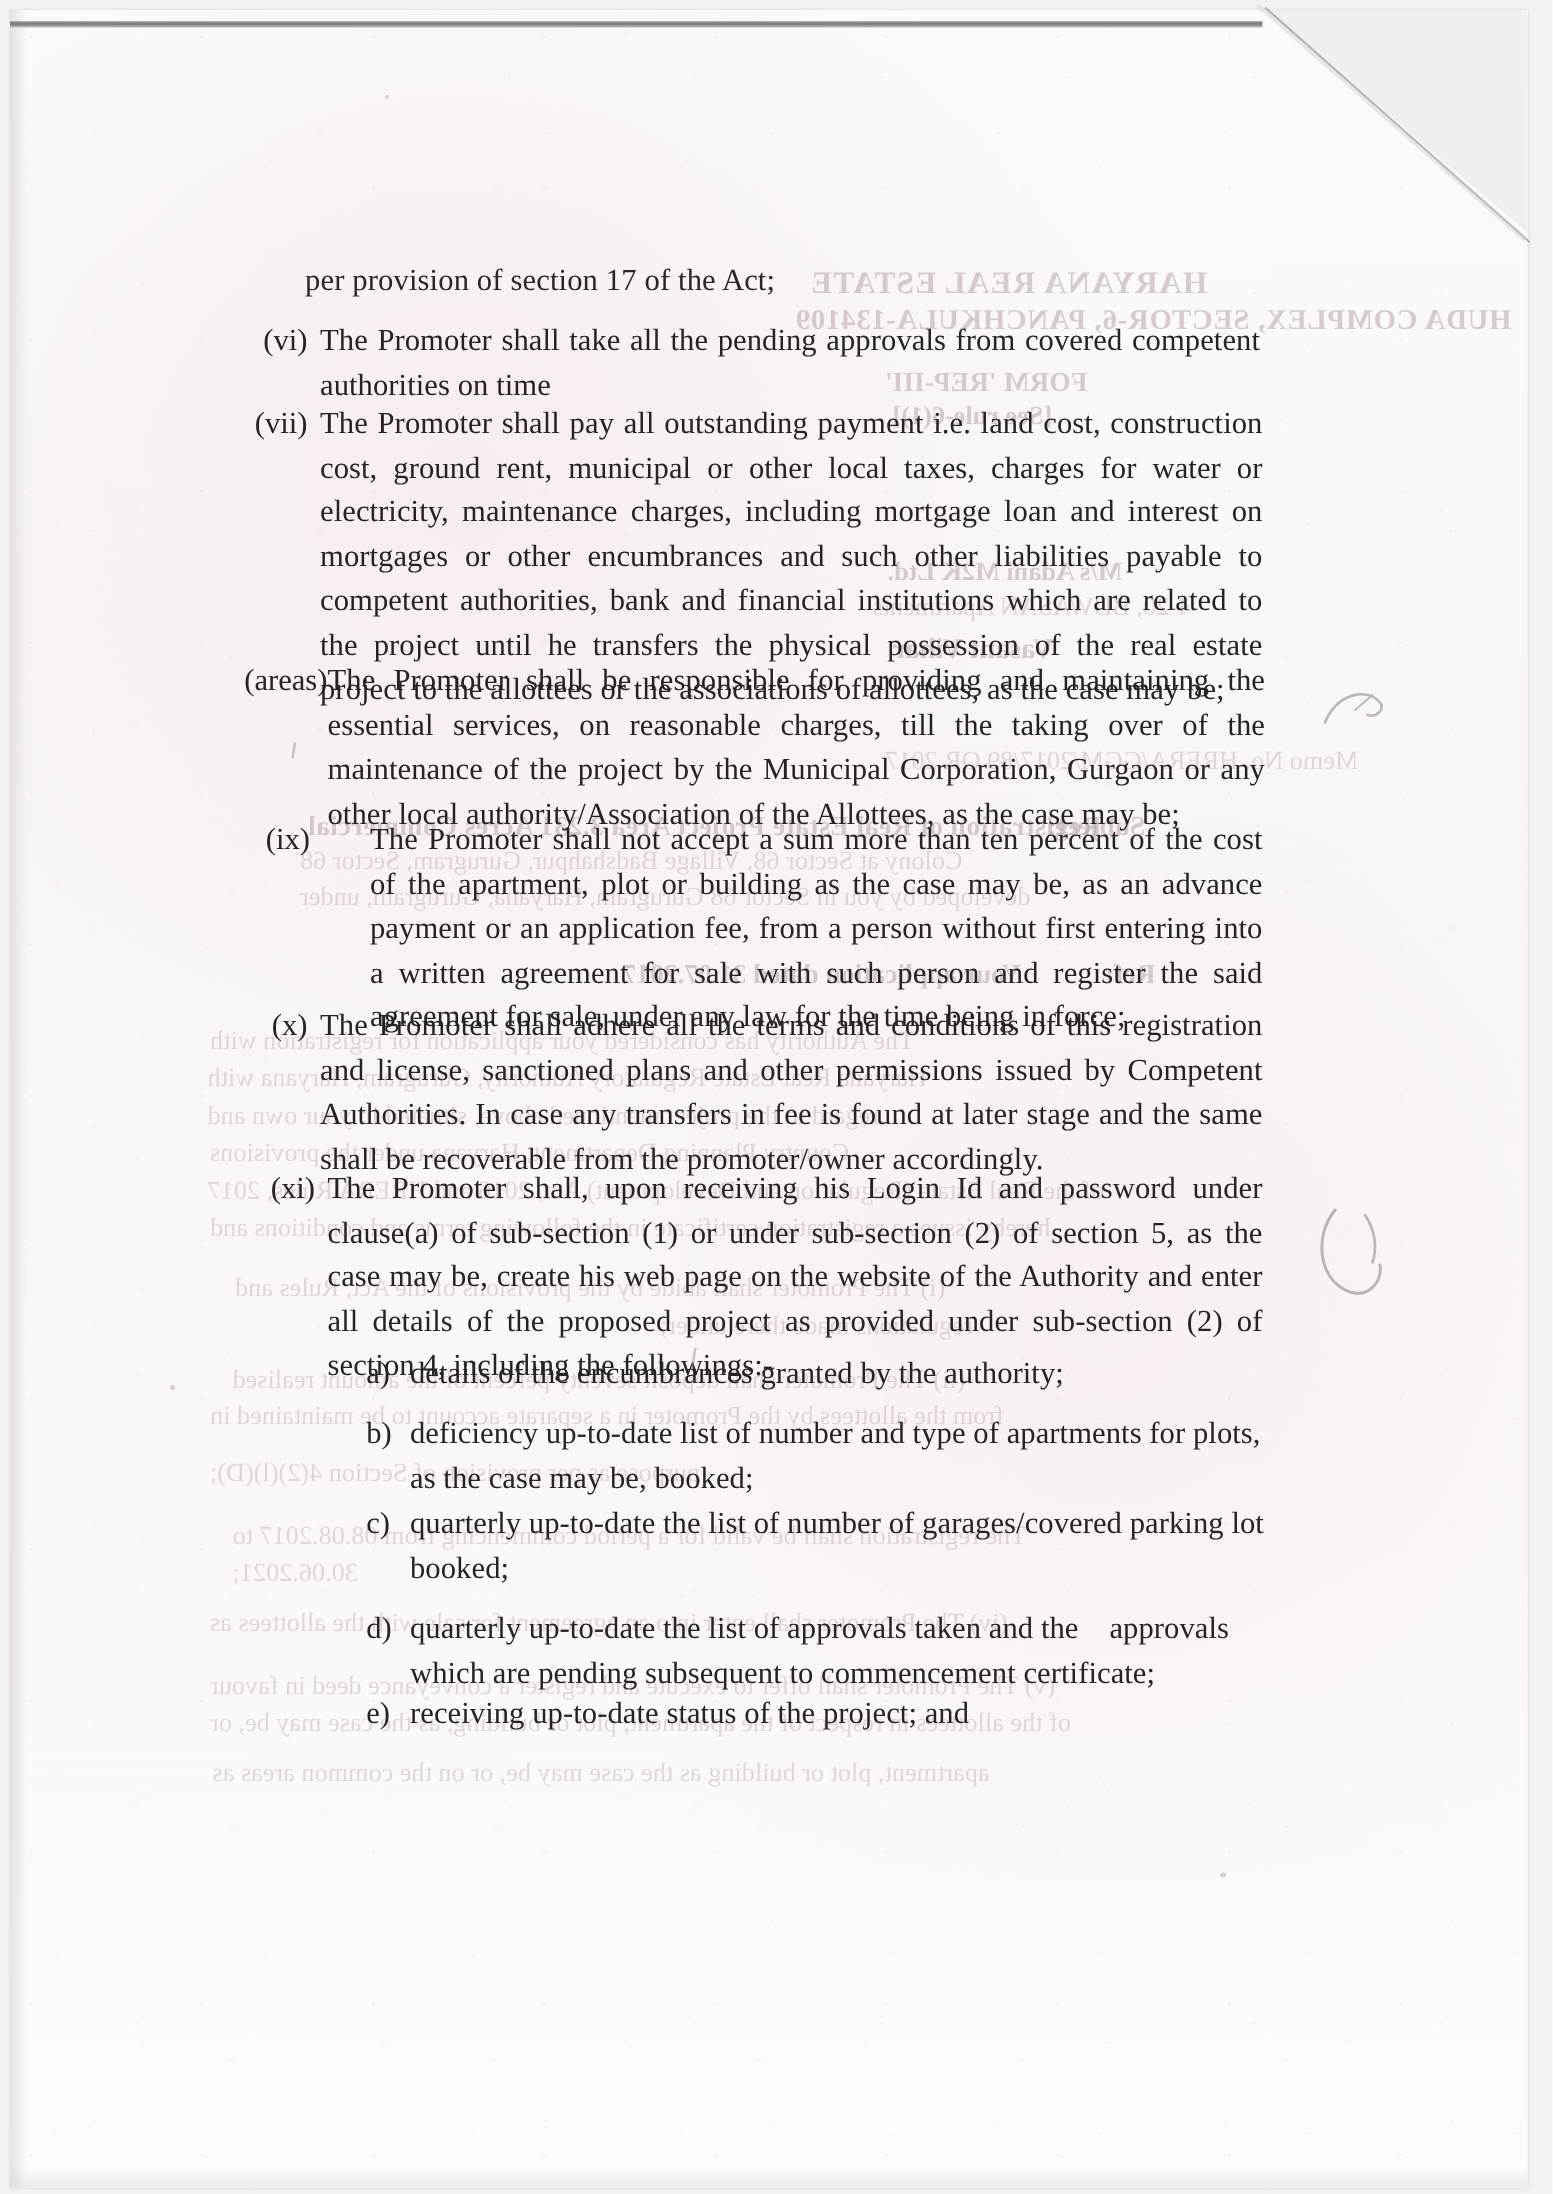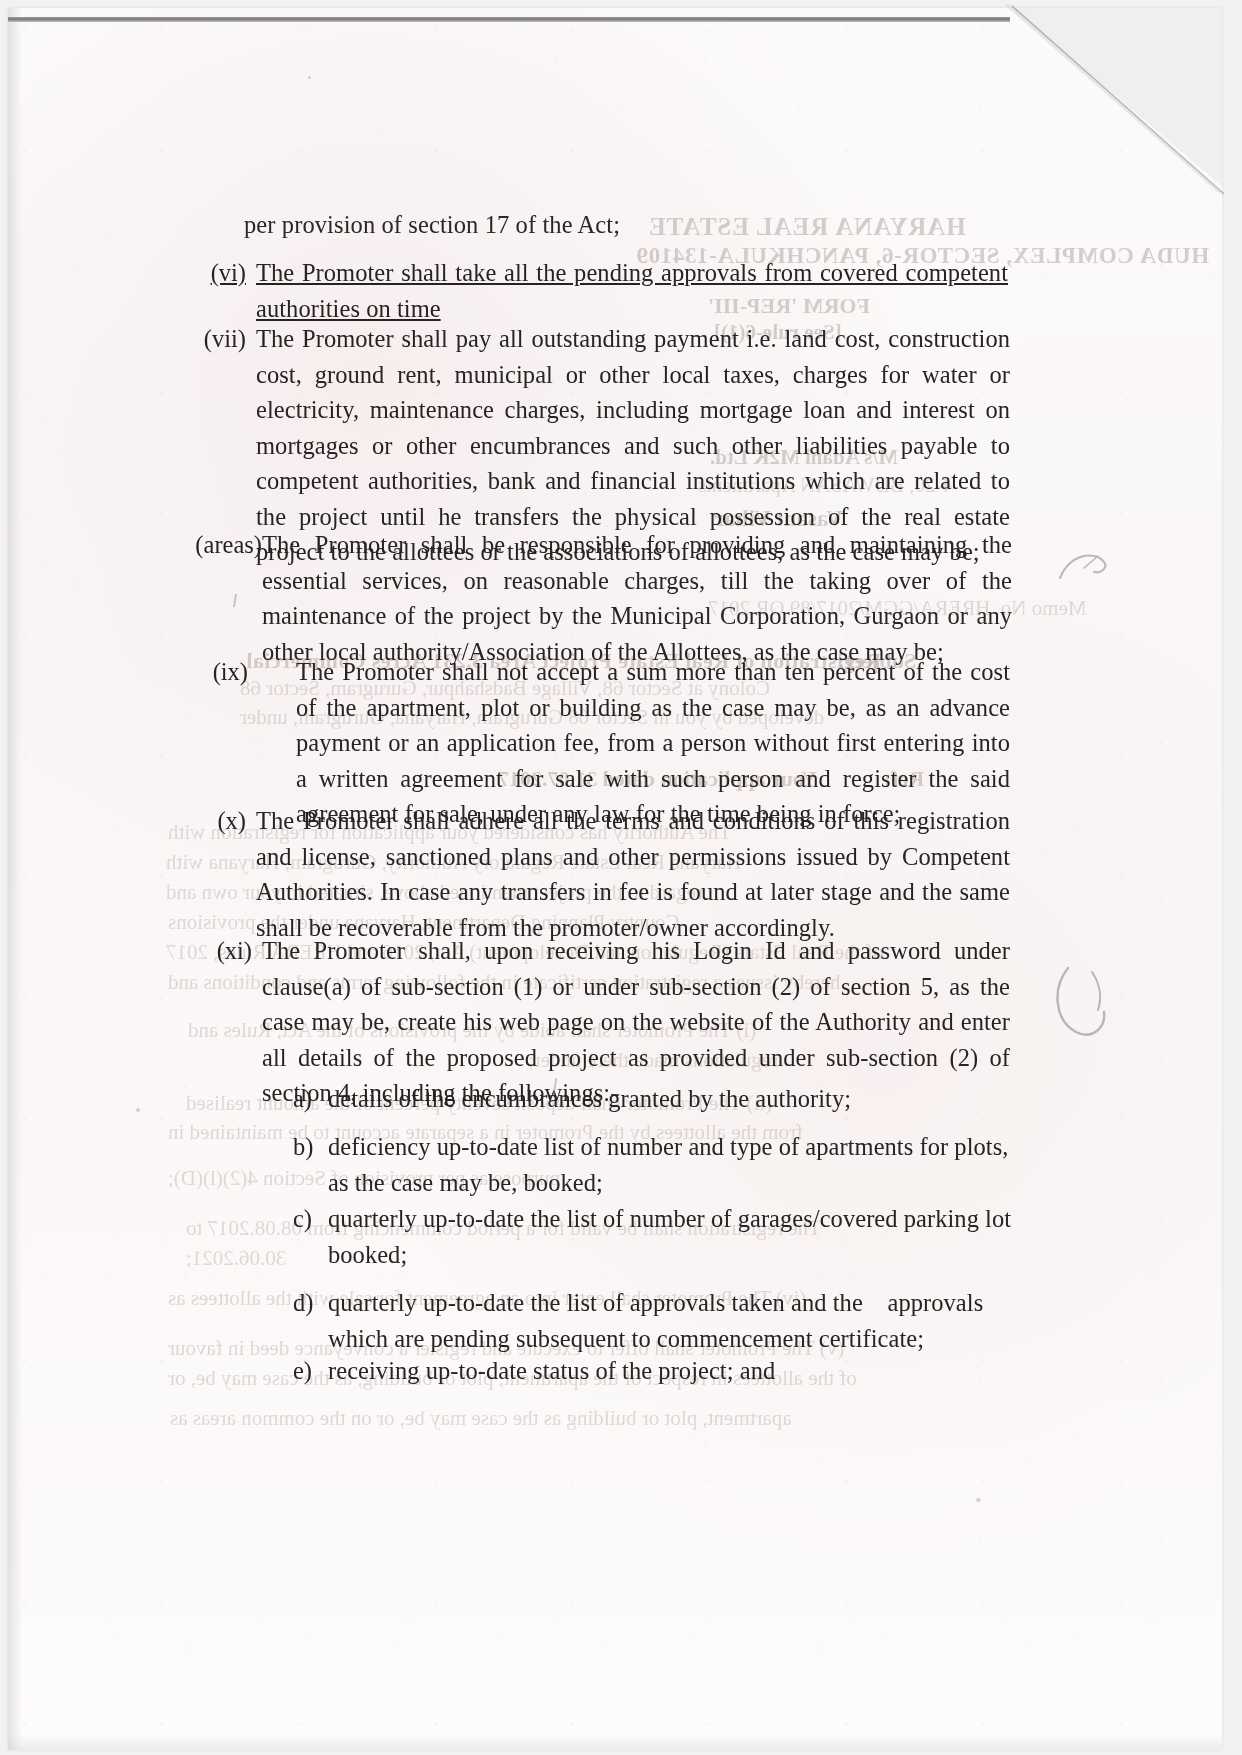--- a/index.html
+++ b/index.html
@@ -225,21 +225,21 @@
       <div class="bleed" style="left:160px;  top:1278px; font-size:21px;">(iv)  The Promoter shall enter into an agreement for sale with the allottees as</div>
       <div class="bleed" style="left:160px;  top:1328px; font-size:21px;">(v)  The Promoter shall offer to execute and register a conveyance deed in favour</div>
       <div class="bleed" style="left:160px;  top:1358px; font-size:21px;">of the allottees in respect of the apartment, plot or building, as the case may be, or</div>
       <div class="bleed" style="left:162px;  top:1398px; font-size:21px;">apartment, plot or building as the case may be, or on the common areas as</div>
     </div>
 
     <div class="content">
 
       <div class="lead-line">per provision of section 17 of the Act;</div>
 
-      <div class="item roman" style="left:180px; top:247px; width:820px;text-decoration:underline;">
+      <div class="item roman" style="left:180px; top:247px; width:820px;">
         <div class="marker">(vi)</div>
         <div class="body">The Promoter shall take all the pending approvals from covered competent authorities on time</div>
       </div>
 
       <div class="item roman" style="left:180px; top:313px; width:822px;">
         <div class="marker">(vii)</div>
         <div class="body">The Promoter shall pay all outstanding payment i.e. land cost, construction cost, ground rent, municipal or other local taxes, charges for water or electricity, maintenance charges, including mortgage loan and interest on mortgages or other encumbrances and such other liabilities payable to competent authorities, bank and financial institutions which are related to the project until he transfers the physical possession of the real estate project to the allottees or the associations of allottees, as the case may be;</div>
       </div>
 
       <div class="item roman tight" style="left:186px; top:519px; width:818px;">

